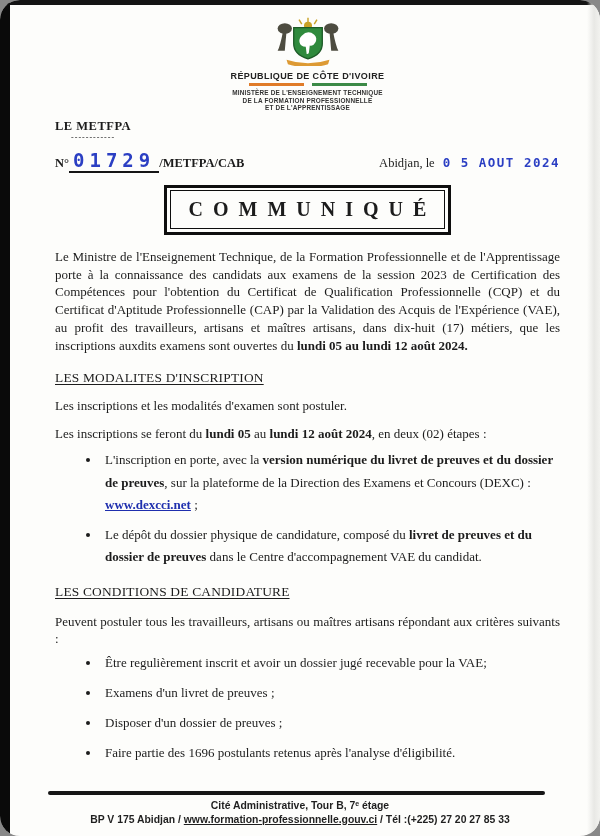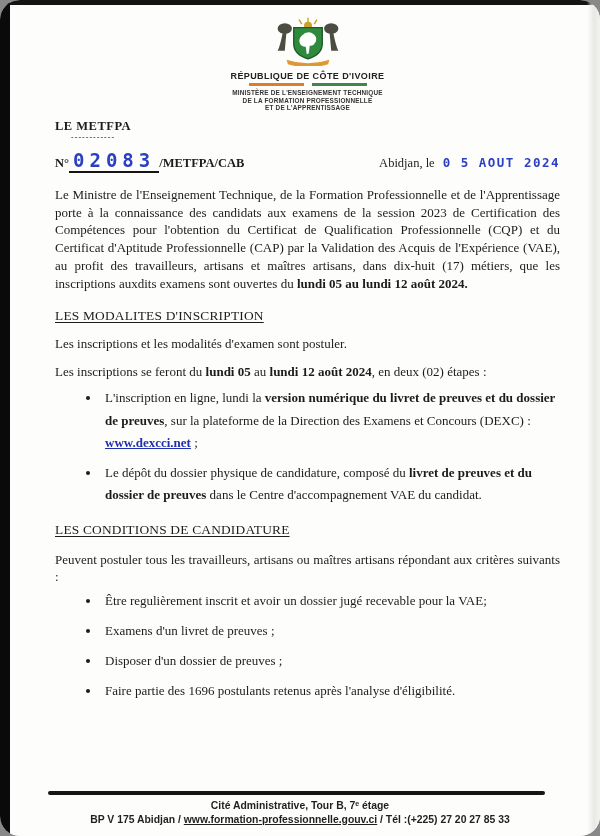--- a/index.html
+++ b/index.html
@@ -104,39 +104,44 @@
     <div>ET DE L'APPRENTISSAGE</div>
   </div>
 
   
   <div class="cabinet">
     <div class="lbl">LE METFPA</div>
     <div class="dashes">------------</div>
   </div>
   <div class="ref-row">
     <div class="ref-left">
-      <span>N°</span><span class="stamp-num" style="color:#2b3fc3">02083</span><span>/METFPA/CAB</span>
+      <span>N°</span><span class="stamp-num" style="color:#2b3fc3">01729</span><span>/METFPA/CAB</span>
     </div>
     <div class="ref-right">
       <span>Abidjan, le</span><span class="stamp-date" style="color:#2b3fc3">0 5 AOUT 2024</span>
     </div>
   </div>
 
   
+  <div class="title-wrap">
+    <div class="title-outer">
+      <div class="title-inner">COMMUNIQUÉ</div>
+    </div>
+  </div>
 
   
   <p class="para"><span>Le Ministre de l'Enseignement Technique, de la Formation Professionnelle et de l'Apprentissage porte à la connaissance des candidats aux examens de la session 2023 de Certification des Compétences pour l'obtention du Certificat de Qualification Professionnelle (CQP) et du Certificat d'Aptitude Professionnelle (CAP) par la Validation des Acquis de l'Expérience (VAE), au profit des travailleurs, artisans et maîtres artisans, dans dix-huit (17) métiers, que les inscriptions auxdits examens sont ouvertes du </span><span style="font-weight: bold;">lundi 05 au lundi 12 août 2024.</span></p>
 
   
   <div class="sec-head">LES MODALITES D'INSCRIPTION</div>
   <p class="plain">Les inscriptions et les modalités d'examen sont postuler.</p>
   <p class="plain"><span>Les inscriptions se feront du </span><span style="font-weight: bold;">lundi 05</span><span> au </span><span style="font-weight: bold;">lundi 12 août 2024</span><span>, en deux (02) étapes :</span></p>
   <ul class="spaced">
     <li>
-      <span><span>L'inscription en ligne, lundi la </span><span style="font-weight: bold;">version numérique du livret de preuves et du dossier de preuves</span><span>, sur la plateforme de la Direction des Examens et Concours (DEXC) : </span></span><span class="lnk" style="color:#1f2fae">www.dexcci.net</span><span> ;</span>
+      <span><span>L'inscription en porte, avec la </span><span style="font-weight: bold;">version numérique du livret de preuves et du dossier de preuves</span><span>, sur la plateforme de la Direction des Examens et Concours (DEXC) : </span></span><span class="lnk" style="color:#1f2fae">www.dexcci.net</span><span> ;</span>
     </li>
     <li><span>Le dépôt du dossier physique de candidature, composé du </span><span style="font-weight: bold;">livret de preuves et du dossier de preuves</span><span> dans le Centre d'accompagnement VAE du candidat.</span></li>
   </ul>
 
   
   <div class="sec-head">LES CONDITIONS DE CANDIDATURE</div>
   <p class="para">Peuvent postuler tous les travailleurs, artisans ou maîtres artisans répondant aux critères suivants :</p>
   <ul class="cond">
     <li>Être regulièrement inscrit et avoir un dossier jugé recevable pour la VAE;</li>
     <li>Examens d'un livret de preuves ;</li>

